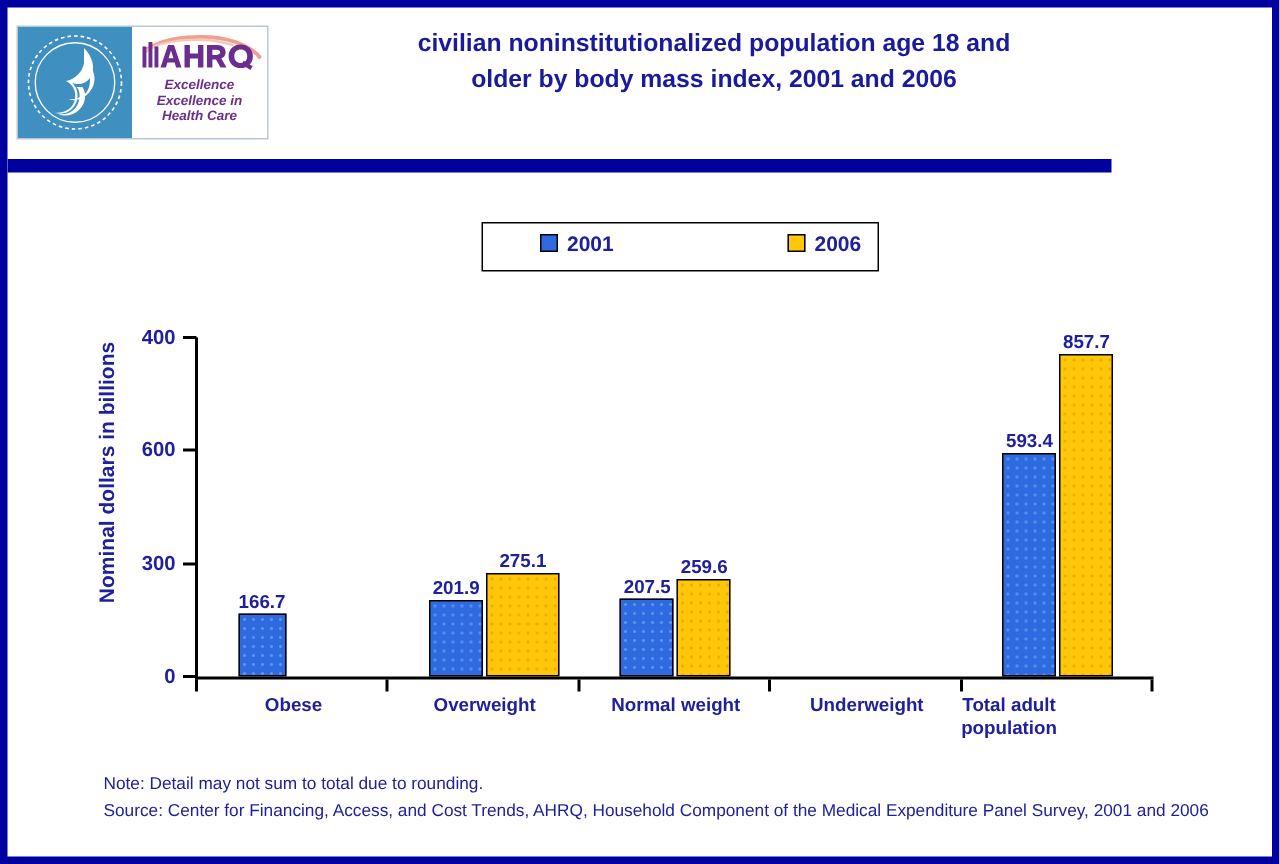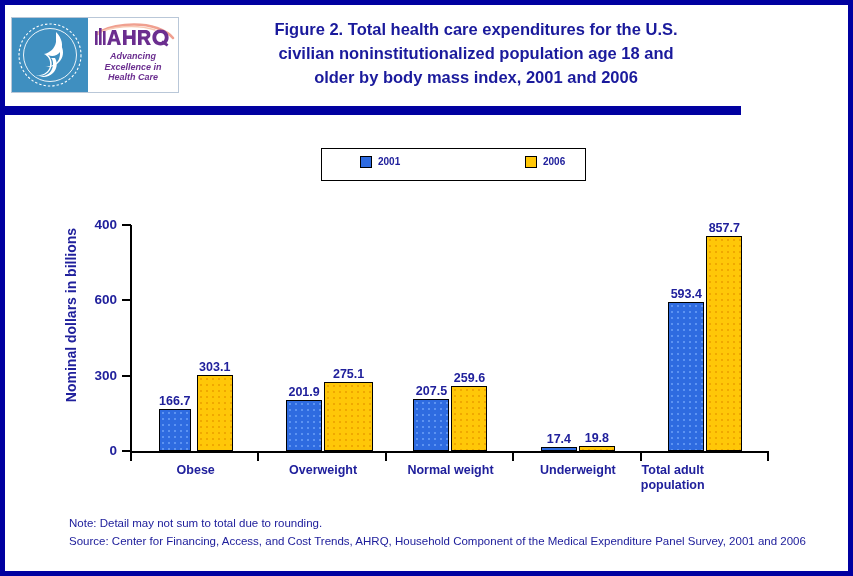--- a/index.html
+++ b/index.html
@@ -119,21 +119,21 @@
   .legend-entry.e1 { left: 163px; padding-left: 40px; }
   .legend-swatch {
     width: 12px;
     height: 12px;
     border: 1px solid #000000;
     box-sizing: border-box;
   }
   .legend-label {
     color: #20209C;
     font-weight: bold;
-    font-size: 10px;
+    font-size: 14px;
     font-family: "Liberation Sans", sans-serif;
     line-height: 14px;
   }
 
   
   .chart {
     position: absolute;
     left: 0;
     top: 0;
     width: 843px;
@@ -296,29 +296,28 @@
               <rect x="12" y="9" width="2.6" height="14"></rect>
               <path d="M16 23 L21 8 L25 8 L30 23 L26.4 23 L25.4 19.6 L20.6 19.6 L19.6 23 Z M21.4 16.8 L24.6 16.8 L23 11.6 Z"></path>
               <path d="M32 23 L32 8 L35.6 8 L35.6 13.6 L41 13.6 L41 8 L44.6 8 L44.6 23 L41 23 L41 17 L35.6 17 L35.6 23 Z"></path>
               <path d="M47 23 L47 8 L54 8 C57.4 8 59.4 10 59.4 12.8 C59.4 14.9 58.3 16.3 56.5 16.9 L60 23 L56 23 L53 17.6 L50.6 17.6 L50.6 23 Z M50.6 14.6 L53.4 14.6 C54.9 14.6 55.8 13.9 55.8 12.9 C55.8 11.8 54.9 11.2 53.4 11.2 L50.6 11.2 Z"></path>
               <path d="M69.5 7.6 C74.3 7.6 77.6 10.8 77.6 15.5 C77.6 20.2 74.3 23.4 69.5 23.4 C64.7 23.4 61.4 20.2 61.4 15.5 C61.4 10.8 64.7 7.6 69.5 7.6 Z M69.5 11 C67 11 65.2 12.8 65.2 15.5 C65.2 18.2 67 20 69.5 20 C72 20 73.8 18.2 73.8 15.5 C73.8 12.8 72 11 69.5 11 Z"></path>
               <rect x="71.5" y="18.5" width="7" height="2.8" transform="rotate(32 71.5 18.5)"></rect>
             </g>
           </svg>
         </div>
         <div class="ahrq-tagline">
-          <div>Advancing</div>
+          <div>Excellence</div>
           <div>Excellence in</div>
           <div>Health Care</div>
         </div>
       </div>
     </div>
 
     <div class="fig-title">
-      <div>Figure 2.  Total health care expenditures for the U.S.</div>
       <div>civilian noninstitutionalized population age 18 and</div>
       <div>older by body mass index, 2001 and 2006</div>
     </div>
   </div>
 
   <div class="divider-bar"></div>
 
   <div class="legend">
     <div class="legend-entry e0">
       <span class="legend-swatch" style="background: rgb(46, 107, 224);"></span>
@@ -358,46 +357,35 @@
         <div class="x-sep" style="left: 379.8px;"></div>
         <div class="x-sep" style="left: 507.2px;"></div>
         <div class="x-sep" style="left: 634.6px;"></div>
         <div class="x-sep" style="left: 762px;"></div>
       </div>
     <div class="plot" id="plot">
         <div class="group" style="left: 0px; width: 127.4px;">
           <div class="bar s2001" style="left: 26.7px; width: 32px; height: 41.8602px;">
             <span class="bar-label">166.7</span>
           </div>
-          <div class="bar s2006" style="left: 64.7px; width: 36px; height: 76.1118px;">
-            <span class="bar-label">303.1</span>
-          </div>
         </div>
         <div class="group" style="left: 127.4px; width: 127.4px;">
           <div class="bar s2001" style="left: 26.7px; width: 36px; height: 50.6993px;">
             <span class="bar-label">201.9</span>
           </div>
           <div class="bar s2006" style="left: 64.7px; width: 36px; height: 69.0807px; padding-left: 47px;">
             <span class="bar-label">275.1</span>
           </div>
         </div>
         <div class="group" style="left: 254.8px; width: 127.4px;">
           <div class="bar s2001" style="left: 26.7px; width: 36px; height: 52.1056px;">
             <span class="bar-label">207.5</span>
           </div>
           <div class="bar s2006" style="left: 64.7px; width: 36px; height: 65.1884px;">
             <span class="bar-label">259.6</span>
-          </div>
-        </div>
-        <div class="group" style="left: 382.2px; width: 127.4px;">
-          <div class="bar s2001" style="left: 26.7px; width: 36px; height: 4.36933px;">
-            <span class="bar-label">17.4</span>
-          </div>
-          <div class="bar s2006" style="left: 64.7px; width: 36px; height: 4.972px;">
-            <span class="bar-label">19.8</span>
           </div>
         </div>
         <div class="group" style="left: 509.6px; width: 127.4px;">
           <div class="bar s2001" style="left: 26.7px; width: 36px; height: 149.009px;">
             <span class="bar-label">593.4</span>
           </div>
           <div class="bar s2006" style="left: 64.7px; width: 36px; height: 215.378px;">
             <span class="bar-label">857.7</span>
           </div>
         </div>

